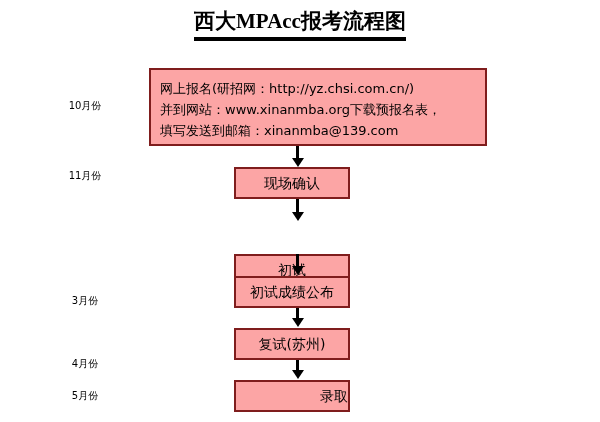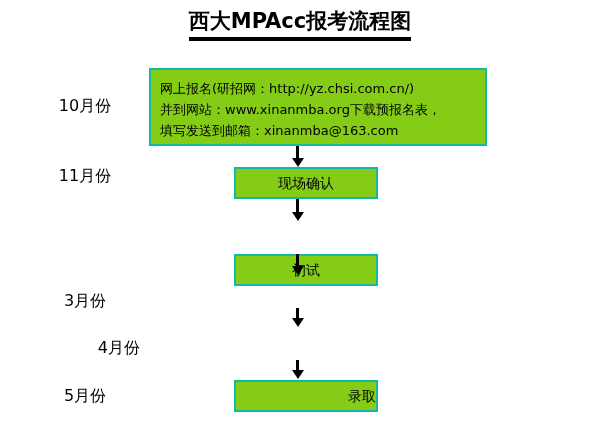--- a/index.html
+++ b/index.html
@@ -23,59 +23,60 @@
     background: #ffffff;
   }
 
   
   #chart-title-wrap {
     position: absolute;
     left: 0;
     top: 8px;
     width: 600px;
     text-align: center;
+    font-family: Liberation Serif, serif;
   }
   #chart-title {
     display: inline-block;
     font-size: 21px;
     font-weight: bold;
     line-height: 26px;
     letter-spacing: 0px;
     white-space: nowrap;
     color: #000000;
     padding-bottom: 3px;
     border-bottom: 4px solid #000000;
   }
 
   
   .month-label {
     position: absolute;
     left: 30px;
     width: 110px;
     text-align: center;
-    font-size: 16px;
+    font-size: 10px;
     line-height: 16px;
     color: #000000;
     white-space: nowrap;
   }
 
   
   .flow-box {
     position: absolute;
     box-sizing: border-box;
-    background: #84cc16;
-    border: 2px solid #14b8a6;
+    background: #fca5a5;
+    border: 2px solid #7f1d1d;
     display: flex;
     align-items: center;
     justify-content: center;
     text-align: center;
   }
   .flow-box.small {
     left: 234px;
-    width: 144px;
+    width: 116px;
     height: 32px;
     font-size: 14px;
     line-height: 18px;
   }
   .flow-box-label {
     white-space: nowrap;
   }
 
   
   #box-online-registration {
@@ -119,46 +120,52 @@
 
 <div id="flowchart-page">
 
   <div id="chart-title-wrap">
     <span id="chart-title">西大MPAcc报考流程图</span>
   </div>
 
   <div class="month-label" style="top:98px;">10月份</div>
   <div class="month-label" style="top:168px;">11月份</div>
   <div class="month-label" style="top:285px;margin-top:8px;">3月份</div>
-  <div class="month-label" style="top:340px;text-align:right;">4月份</div>
+  <div class="month-label" style="top:356px;">4月份</div>
   <div class="month-label" style="top:388px;">5月份</div>
 
   <div class="flow-box" id="box-online-registration">
     <div class="reg-line">网上报名(研招网：http://yz.chsi.com.cn/)</div>
     <div class="reg-line">并到网站：www.xinanmba.org下载预报名表，</div>
-    <div class="reg-line">填写发送到邮箱：xinanmba@163.com</div>
+    <div class="reg-line">填写发送到邮箱：xinanmba@139.com</div>
   </div>
 
   <div class="arrow" style="top:146px;height:13px;"></div>
 
   <div class="flow-box small" style="top:167px;">
     <span class="flow-box-label">现场确认</span>
   </div>
 
   <div class="arrow" style="top:199px;height:14px;"></div>
 
   <div class="flow-box small" style="top:222px;margin-top:32px;">
     <span class="flow-box-label">初试</span>
   </div>
 
   <div class="arrow" style="top:254px;height:13px;"></div>
 
+  <div class="flow-box small" style="top:276px;">
+    <span class="flow-box-label">初试成绩公布</span>
+  </div>
 
   <div class="arrow" style="top:308px;height:11px;"></div>
 
+  <div class="flow-box small" style="top:328px;">
+    <span class="flow-box-label">复试(苏州)</span>
+  </div>
 
   <div class="arrow" style="top:360px;height:11px;"></div>
 
   <div class="flow-box small" style="top:380px;justify-content:flex-end;">
     <span class="flow-box-label">录取</span>
   </div>
 
 </div>
 
 </body></html>

